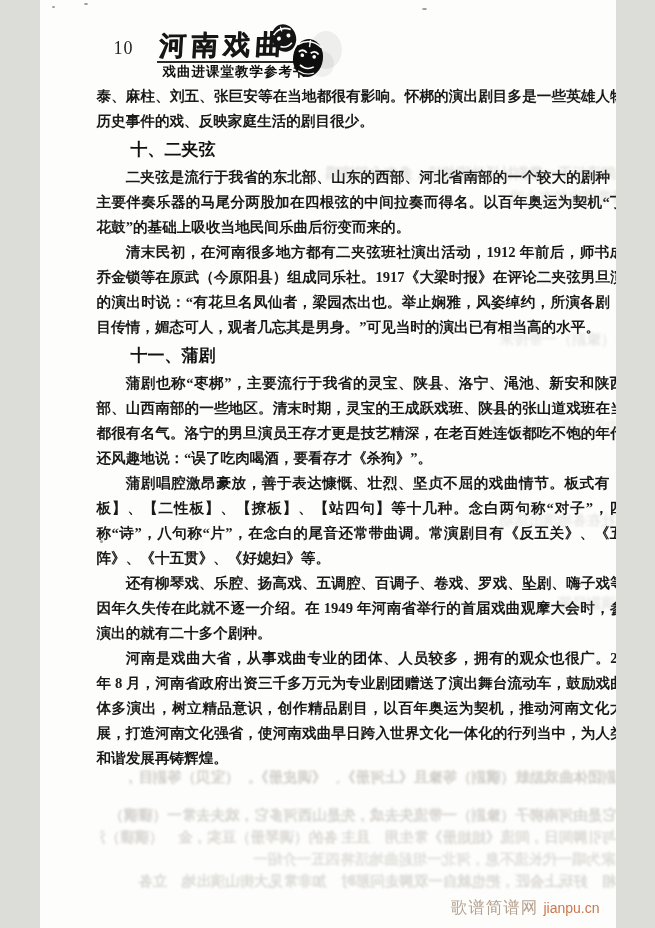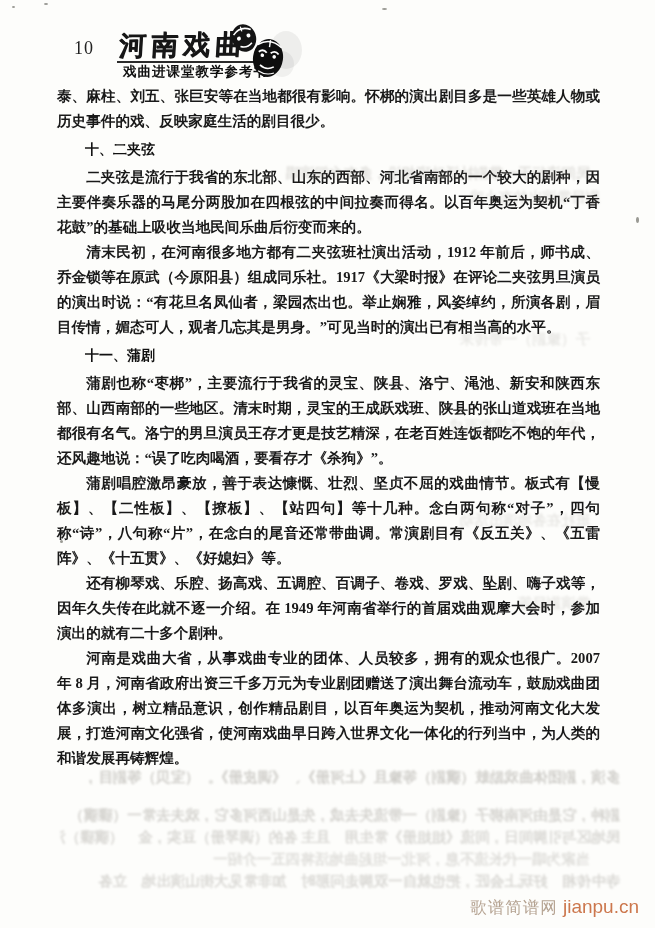--- a/index.html
+++ b/index.html
@@ -1,17 +1,17 @@
 <!DOCTYPE html>
 <html><head>
 <meta charset="utf-8">
 <style>
   html,body { margin:0; padding:0; background:#dcdcd8; }
   .page {
-    position:relative; width:655px; height:928px; margin:0 auto;
+    position:relative; width:576px; height:928px; margin:0 auto;
     background:#fdfdfb; overflow:hidden;
     font-family:"Liberation Serif", serif;
   }
   
   .pagenum {
     position:absolute; left:74px; top:38px;
     font-size:18px; color:#222; letter-spacing:1px; font-weight:500;
   }
   .booktitle {
     position:absolute; left:119px; top:27px;
@@ -30,39 +30,39 @@
   .logo { position:absolute; left:224px; top:20px; }
   
   .content {
     position:absolute; left:57px; top:84px; width:543px;
     font-size:14.6px; line-height:25px; color:#191919;
     text-align:justify; text-justify:inter-character; font-weight:600;
   }
   .content p { margin:0; text-indent:2em; }
   .content p.noindent { text-indent:0; }
   .content h3 {
-    margin:3px 0 3px 0; font-size:14px; font-weight:800;
+    margin:3px 0 3px 0; font-size:17px; font-weight:800;
     text-indent:2em; color:#111;
   }
   
   .ghost span {
     position:absolute; transform:scaleX(-1); filter:blur(1.3px);
     color:#87837b; font-weight:600; font-size:14.5px;
     white-space:nowrap; overflow:hidden; pointer-events:none;
   }
   
   .speck { position:absolute; background:#9a9a94; border-radius:50%; filter:blur(0.6px); }
   
   .watermark {
     position:absolute; right:16px; bottom:9px;
     font-size:16.5px; letter-spacing:1px; color:#a8937f; opacity:0.85;
   }
   .wm-url {
     font-family:"Liberation Sans", sans-serif;
-    font-size:19px; color:#c4602f; letter-spacing:0;
+    font-size:14px; color:#c4602f; letter-spacing:0;
   }
 </style>
 </head>
 <body>
 
 <div class="page">
 
   <div>
     <span class="pagenum">10</span>
     <span class="booktitle">河南戏曲</span>

